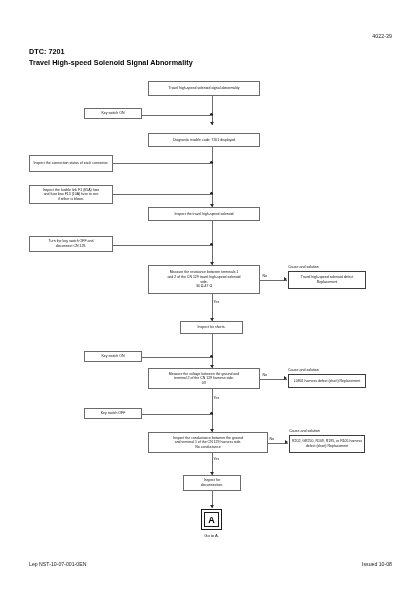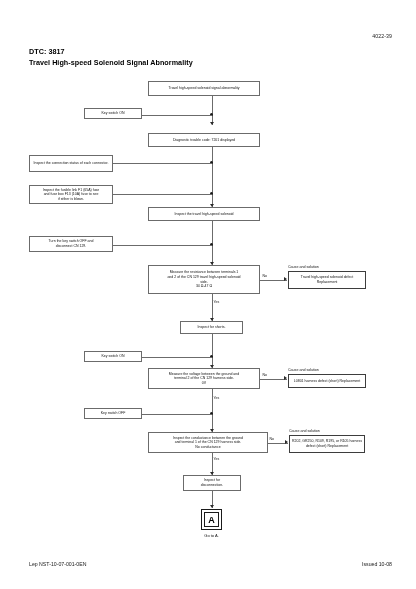--- a/index.html
+++ b/index.html
@@ -165,21 +165,21 @@
     white-space: nowrap;
   }
 </style>
 </head>
 <body>
 
 <div class="page">
 
   <div class="page-code">4022-39</div>
   <div class="doc-title">
-    <div>DTC: 3817</div>
+    <div>DTC: 7201</div>
     <div>Travel High-speed Solenoid Signal Abnormality</div>
   </div>
 
   <div class="fbox" style="left:148px; top:81px; width:112px; height:15px;">
     <span>Travel high-speed solenoid signal abnormality</span>
   </div>
   <div class="vline" style="left:211.5px; top:96px; height:29px;"></div>
   <div class="junction" style="left:210px; top:113px;"></div>
   <div class="arrow-down" style="left:209.8px; top:122px;"></div>
 

